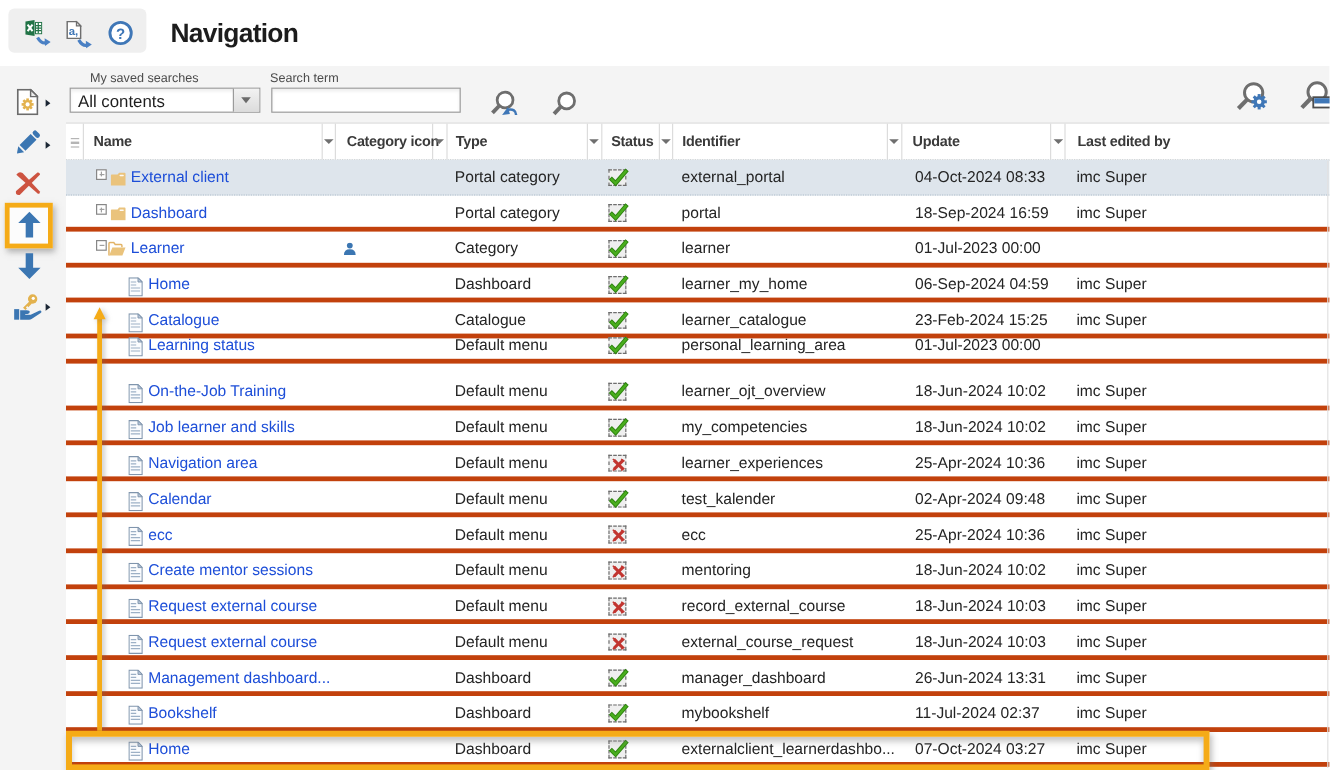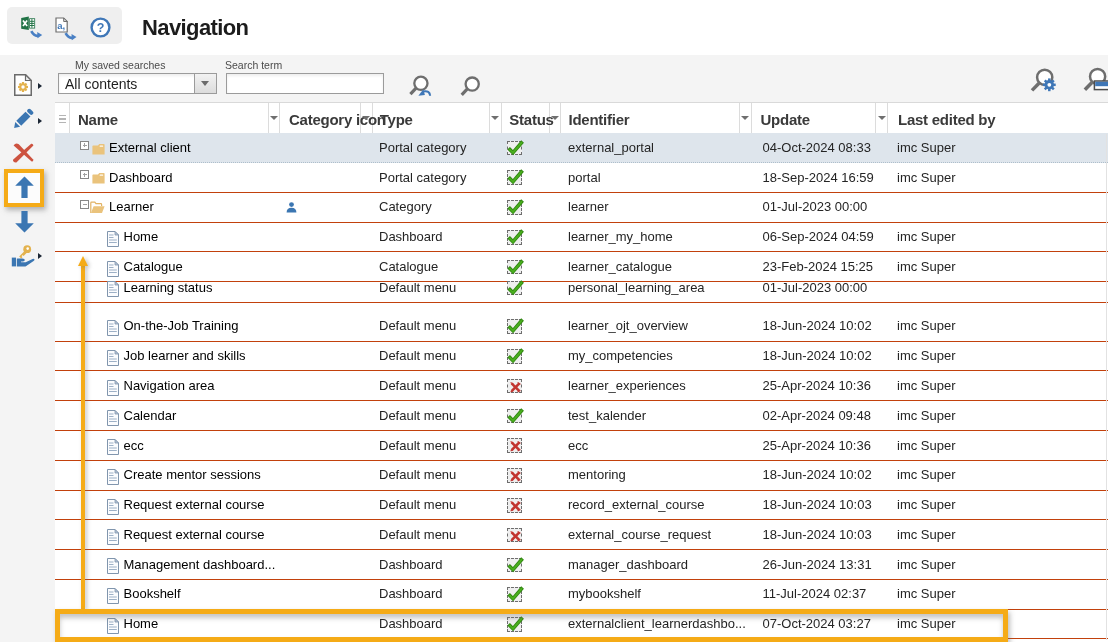--- a/index.html
+++ b/index.html
@@ -13,41 +13,41 @@
 .sidebar { position:absolute; left:0; top:55px; width:54.5px; height:587px; background:#f4f4f4; }
 .lbl { position:absolute; font-size:10.5px; color:#4b4b4b; }
 .combo { position:absolute; left:58px; top:72.5px; width:158.5px; height:21px; background:#fff; border:1px solid #9b9b9b; box-shadow:inset 0 2px 3px rgba(0,0,0,.07); }
 .combo .txt { position:absolute; left:6px; top:2.5px; font-size:14px; color:#1e1e1e; }
 .combo .btn { position:absolute; right:0; top:0; width:22px; height:19px; background:linear-gradient(#f2f2f2,#dcdcdc); border-left:1px solid #9b9b9b; }
 .combo .btn:after { content:""; position:absolute; left:6px; top:7px; border-left:4.5px solid transparent; border-right:4.5px solid transparent; border-top:5px solid #6b6b6b; }
 .inp { position:absolute; left:226px; top:72.5px; width:157.5px; height:21px; background:#fff; border:1px solid #9b9b9b; box-shadow:inset 0 2px 3px rgba(0,0,0,.07); }
 
 .thead { position:absolute; left:55px; top:102px; width:1053px; height:31.8px; background:#fff; border-top:1px solid #d9d9d9; border-bottom:1px dotted #9a9a9a; }
 .hsep { position:absolute; top:0; width:1px; height:29.8px; background:#dcdcdc; }
-.hc { position:absolute; top:7.5px; font-size:15px; font-weight:bold; color:#3a3a3a; letter-spacing:-0.25px; }
+.hc { position:absolute; top:7.5px; font-size:12px; font-weight:bold; color:#3a3a3a; letter-spacing:-0.25px; }
 .htri { position:absolute; top:13.1px; border-left:4px solid transparent; border-right:4px solid transparent; border-top:4.5px solid #6f6f6f; }
 .grip { position:absolute; left:3.7px; top:11.6px; width:7.3px; }
 .grip i { display:block; height:1.4px; background:#b5b5b5; margin-bottom:2.2px; }
 
 .tbody { position:absolute; left:55px; top:133.2px; width:1053px; height:506.26px; }
-.trow { position:absolute; left:0; width:1053px; height:29.78px; border-bottom:1px solid #c2410c; }
+.trow { position:absolute; left:0; width:1053px; height:29.78px; border-bottom:4px solid #c2410c; }
 .trow.hl { background:#dee5ec; border-bottom:1px dotted #aebecb; }
 .c { position:absolute; top:6.6px; font-size:13px; color:#242424; white-space:nowrap; }
 .exp { position:absolute; left:25px; top:7.5px; width:9px; height:9px; border:1px solid #878787; background:#fff; }
 .exp .h { position:absolute; left:1.5px; top:3px; width:4px; height:1px; background:#a0a0a0; }
 .exp .v { position:absolute; left:3px; top:1.5px; width:1px; height:4px; background:#a0a0a0; }
 .st { position:absolute; left:451.5px; top:7.5px; width:15.5px; height:14.5px; border:1px dashed #6e6e6e; background:#efefef; }
 .vline { position:absolute; left:1106px; top:134px; width:1px; height:506px; background:#e2e2e2; }
 
 .ann-box { position:absolute; left:4px; top:168.5px; width:40px; height:38.5px; border:4px solid #f5ab17; background:#fcfcfc; box-shadow:2px 3px 5px rgba(110,110,110,.5); }
 .ann-rect { position:absolute; left:55px; top:608.5px; width:953px; height:33px; border:5px solid #f5ab17; box-shadow:2px 3px 5px rgba(110,110,110,.45), inset 0 4px 5px rgba(110,110,110,.4); }
 .ann-shaft { position:absolute; left:80.5px; top:265px; width:4.5px; height:344px; background:#f5ab17; box-shadow:2px 1px 4px rgba(110,110,110,.4); }
 .ann-head { position:absolute; left:77.6px; top:256px; width:0; height:0; border-left:5.2px solid transparent; border-right:5.2px solid transparent; border-bottom:10.5px solid #f5ab17; filter:drop-shadow(2px 1px 2px rgba(110,110,110,.4)); }
 .tri-r { position:absolute; width:0; height:0; border-top:3.2px solid transparent; border-bottom:3.2px solid transparent; border-left:4.5px solid #1b2634; }
-.nm { color:#000000; }
+.nm { color:#1d4ed8; }
 </style></head>
 <body>
 <div class="toolbox"></div>
 
 <svg class="abs" style="left:20px;top:16px" width="24" height="24" viewBox="0 0 24 24">
 <path d="M8.8 0.6 L1.2 2 V12.7 L8.8 14.1 Z" fill="#217346"></path>
 <g stroke="#fff" stroke-width="1.7">
       <line x1="3" y1="4.6" x2="7.1" y2="10"></line>
       <line x1="7.1" y1="4.6" x2="3" y2="10"></line>
     </g>

